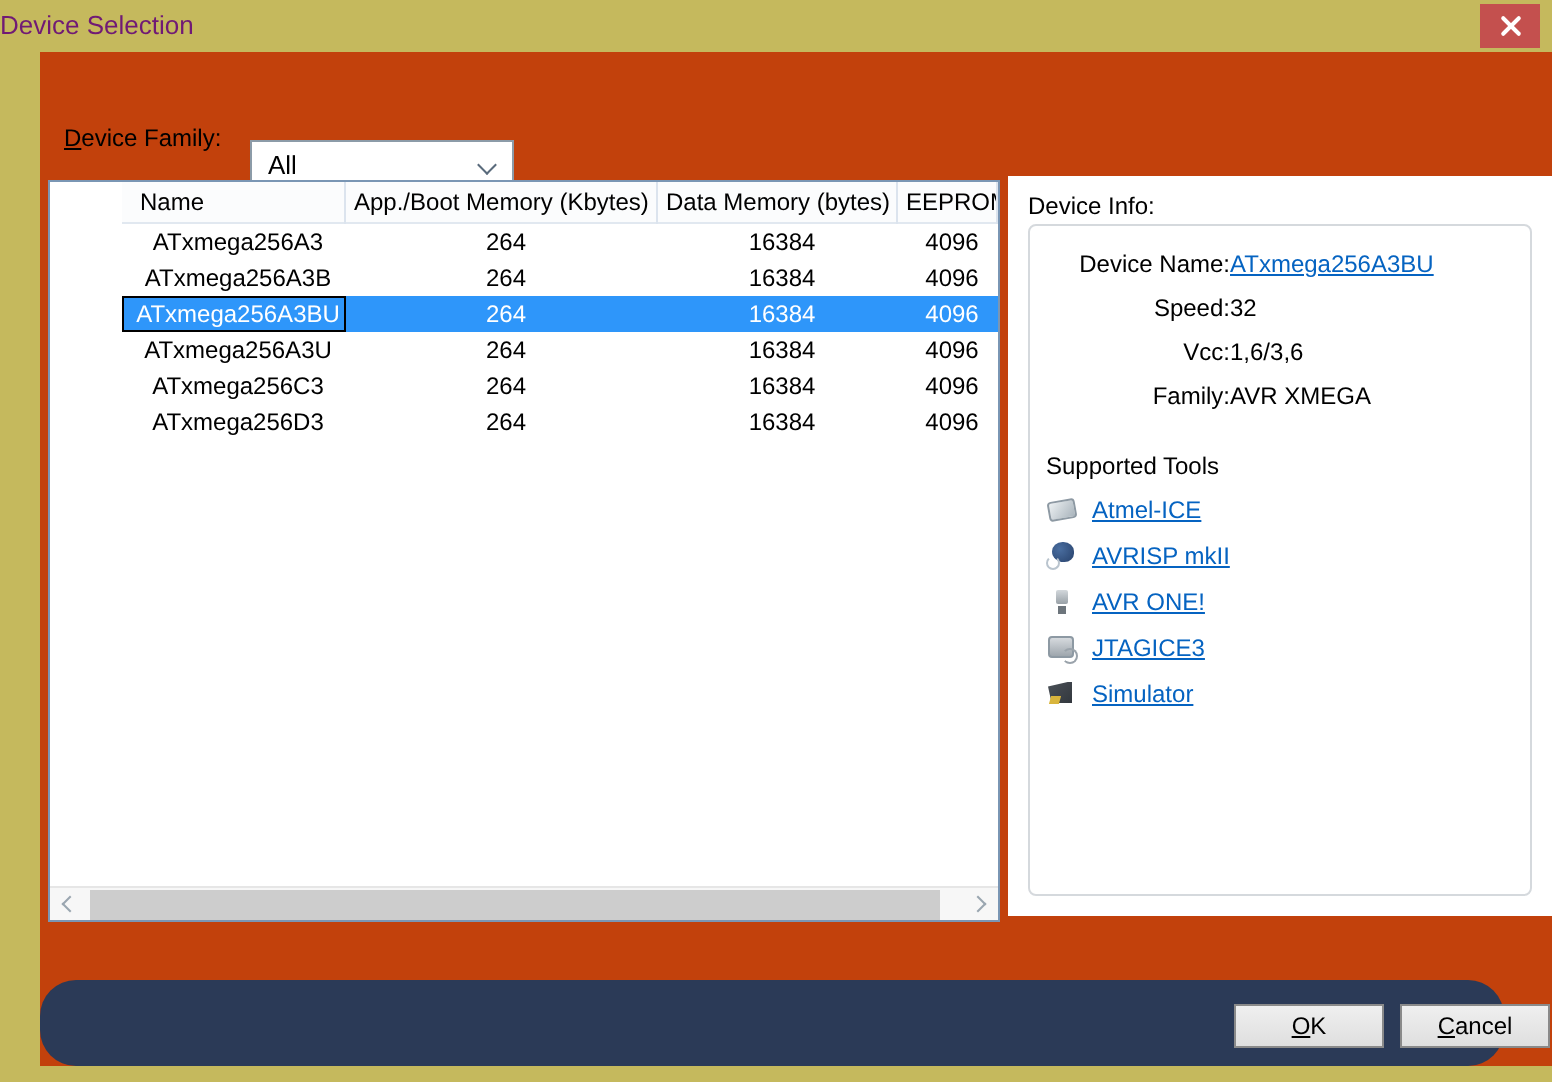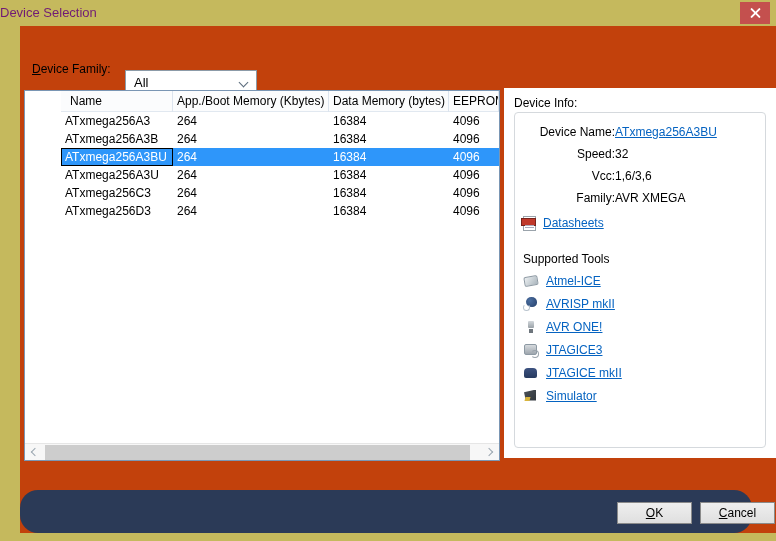--- a/index.html
+++ b/index.html
@@ -67,21 +67,21 @@
   }
   .thead{ display:flex; height:21px; background:#FBFCFD; border-bottom:1px solid #E1E8F0; }
   .th{
     height:21px; line-height:20px; border-right:1px solid #DCE4EE;
     padding-left:4px; white-space:nowrap; overflow:hidden; color:#000;
   }
   .th.c0{ width:112px; padding-left:9px; }
   .th.c1{ width:156px; }
   .th.c2{ width:120px; }
   .th.c3{ flex:1; }
-  .trow{ display:flex; height:18px; line-height:18px; cursor:default; }
+  .trow{ display:flex; height:18px; line-height:18px; cursor:default;text-align:center; }
   .td{ white-space:nowrap; overflow:hidden; padding-left:4px; }
   .td.c0{ width:112px; }
   .td.c1{ width:156px; }
   .td.c2{ width:120px; }
   .td.c3{ flex:1; }
   .trow.selected{ background:#2E96FA; color:#fff; }
   .trow.selected .td.c0{ box-shadow:inset 0 0 0 1px #000; }
 
   .hscroll{
     position:absolute; left:0; right:0; bottom:0; height:17px;
@@ -249,45 +249,37 @@
             </div>
             <div class="field-row">
               <span class="field-label">Vcc:</span>
               <span>1,6/3,6</span>
             </div>
             <div class="field-row">
               <span class="field-label">Family:</span>
               <span>AVR XMEGA</span>
             </div>
           </div>
-        <div class="datasheets-row">
-          <span class="pdf-icon"></span>
-          <a class="lnk">Datasheets</a>
-        </div>
         <div class="tools-title">Supported Tools</div>
         <div>
             <div class="tool-row">
               <span class="tool-icon atmel-ice-icon"></span>
               <a class="lnk">Atmel-ICE</a>
             </div>
             <div class="tool-row">
               <span class="tool-icon avrisp-mkii-icon"></span>
               <a class="lnk">AVRISP mkII</a>
             </div>
             <div class="tool-row">
               <span class="tool-icon avr-one-icon"></span>
               <a class="lnk">AVR ONE!</a>
             </div>
             <div class="tool-row">
               <span class="tool-icon jtagice3-icon"></span>
               <a class="lnk">JTAGICE3</a>
-            </div>
-            <div class="tool-row">
-              <span class="tool-icon jtagice-mkii-icon"></span>
-              <a class="lnk">JTAGICE mkII</a>
             </div>
             <div class="tool-row">
               <span class="tool-icon simulator-icon"></span>
               <a class="lnk">Simulator</a>
             </div>
           </div>
       </div>
     </div>
 
     <div class="footer">

